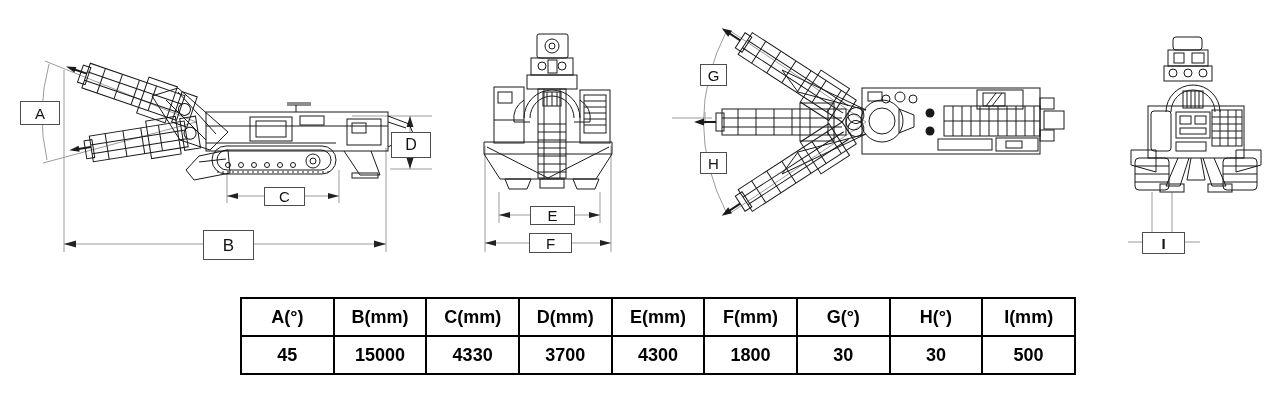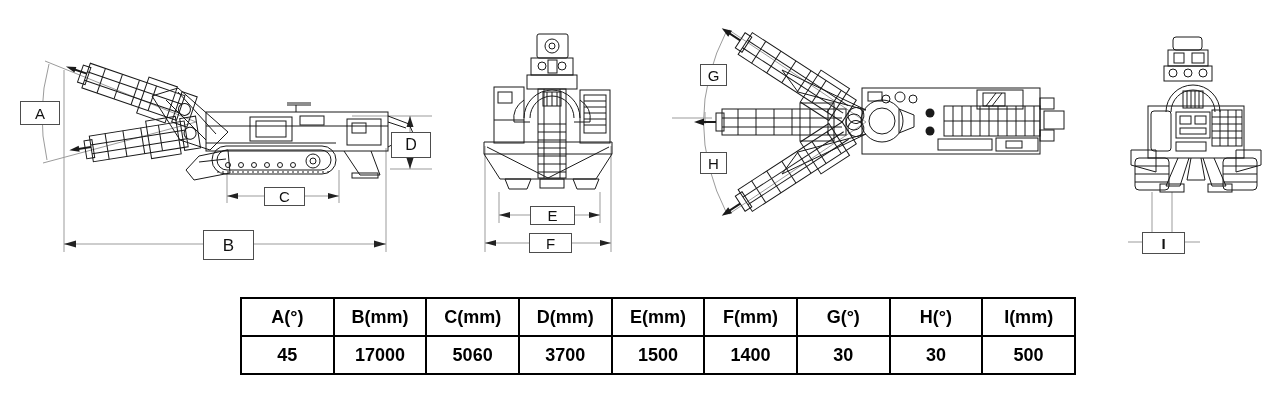--- a/index.html
+++ b/index.html
@@ -362,24 +362,24 @@
         <th>C(mm)</th>
         <th>D(mm)</th>
         <th>E(mm)</th>
         <th>F(mm)</th>
         <th>G(°)</th>
         <th>H(°)</th>
         <th>I(mm)</th>
       </tr>
       <tr>
         <td>45</td>
-        <td>17000</td>
-        <td>5060</td>
+        <td>15000</td>
+        <td>4330</td>
         <td>3700</td>
-        <td>1500</td>
-        <td>1400</td>
+        <td>4300</td>
+        <td>1800</td>
         <td>30</td>
         <td>30</td>
         <td>500</td>
       </tr>
     </tbody>
   </table>
 </div>
 
 </body></html>

